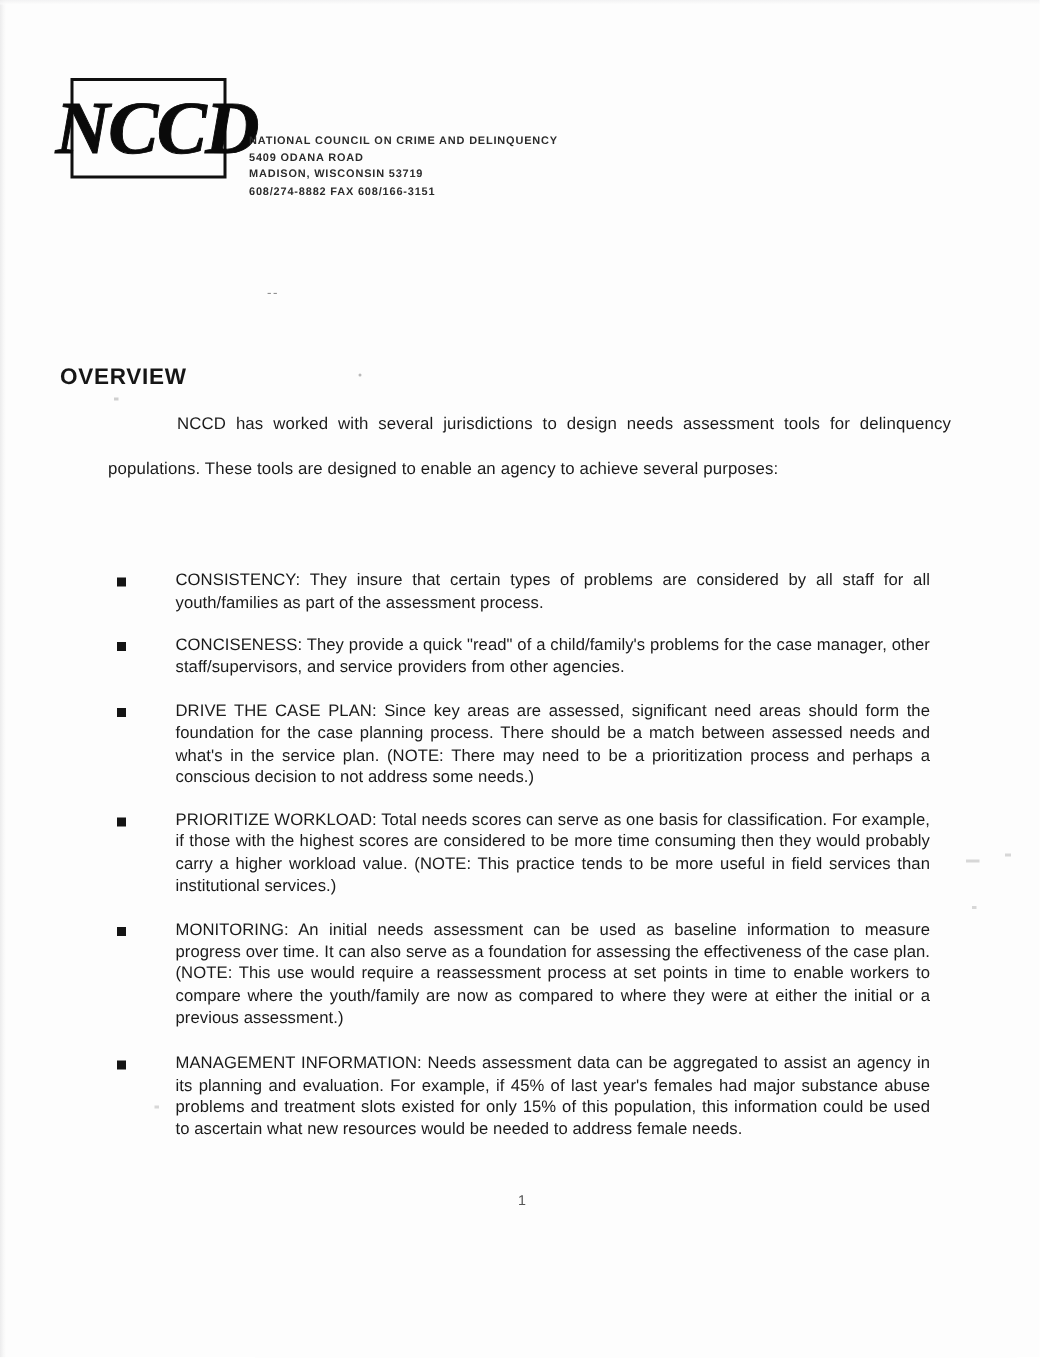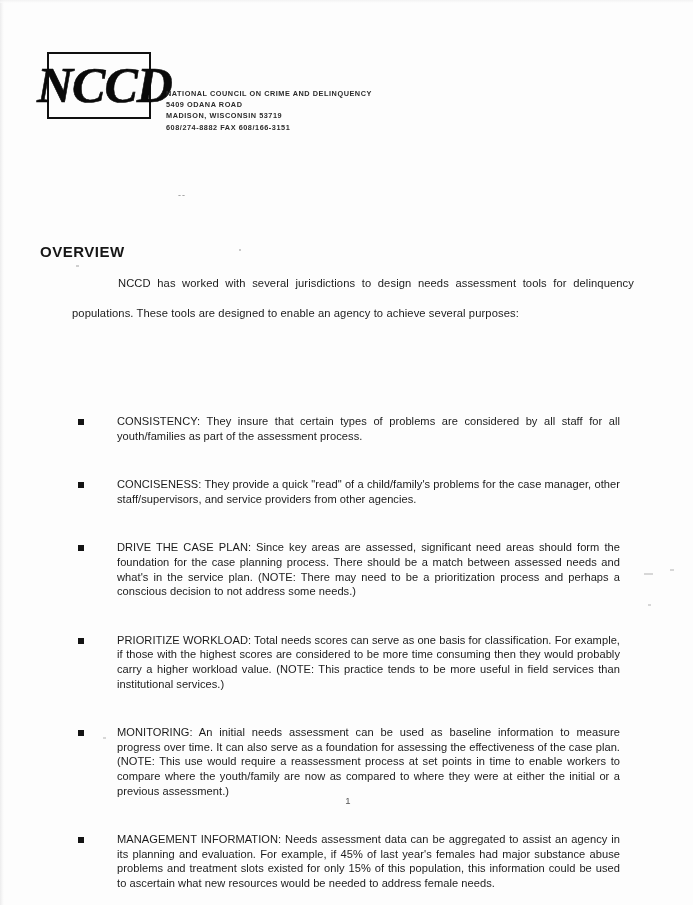--- a/index.html
+++ b/index.html
@@ -157,21 +157,20 @@
     left: 0;
     top: 380px;
     width: 696px;
   }
   .bullet-row {
     position: relative;
     padding-left: 117px;
     padding-right: 76px;
     margin-bottom: 13px;
     min-height: 20px;
-    margin-top: 34px;
   }
   .bullet-marker {
     position: absolute;
     left: 78px;
     top: 5px;
     width: 6px;
     height: 6px;
     background: #141414;
   }
   .bullet-text {

